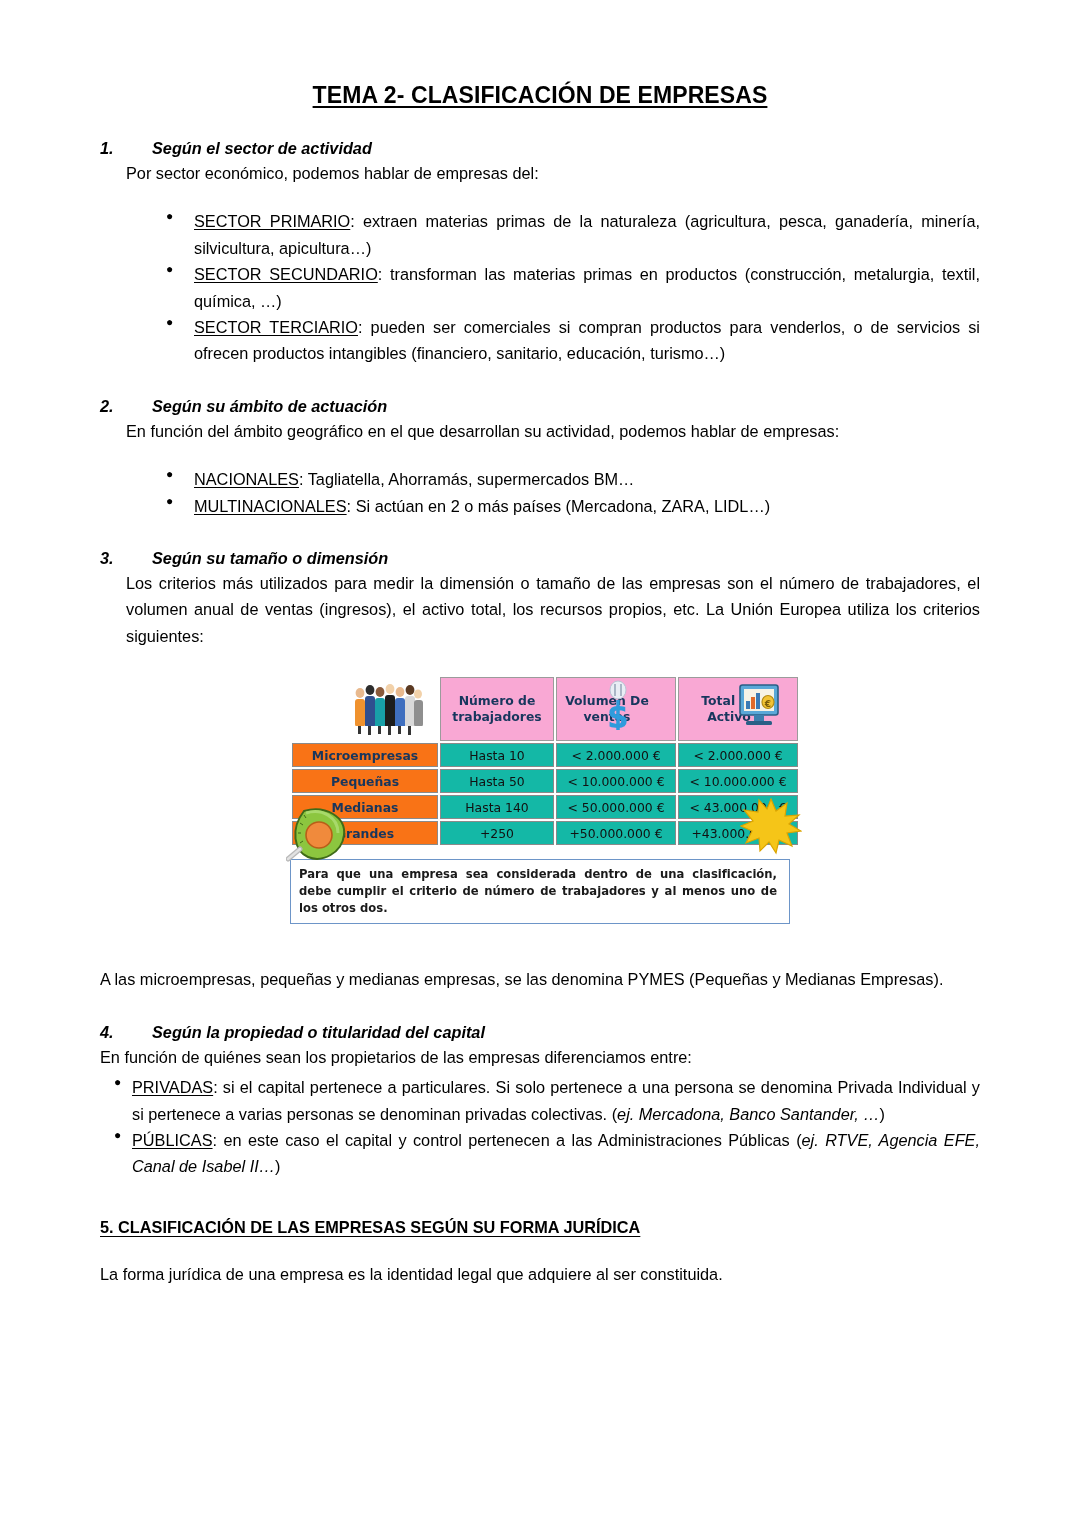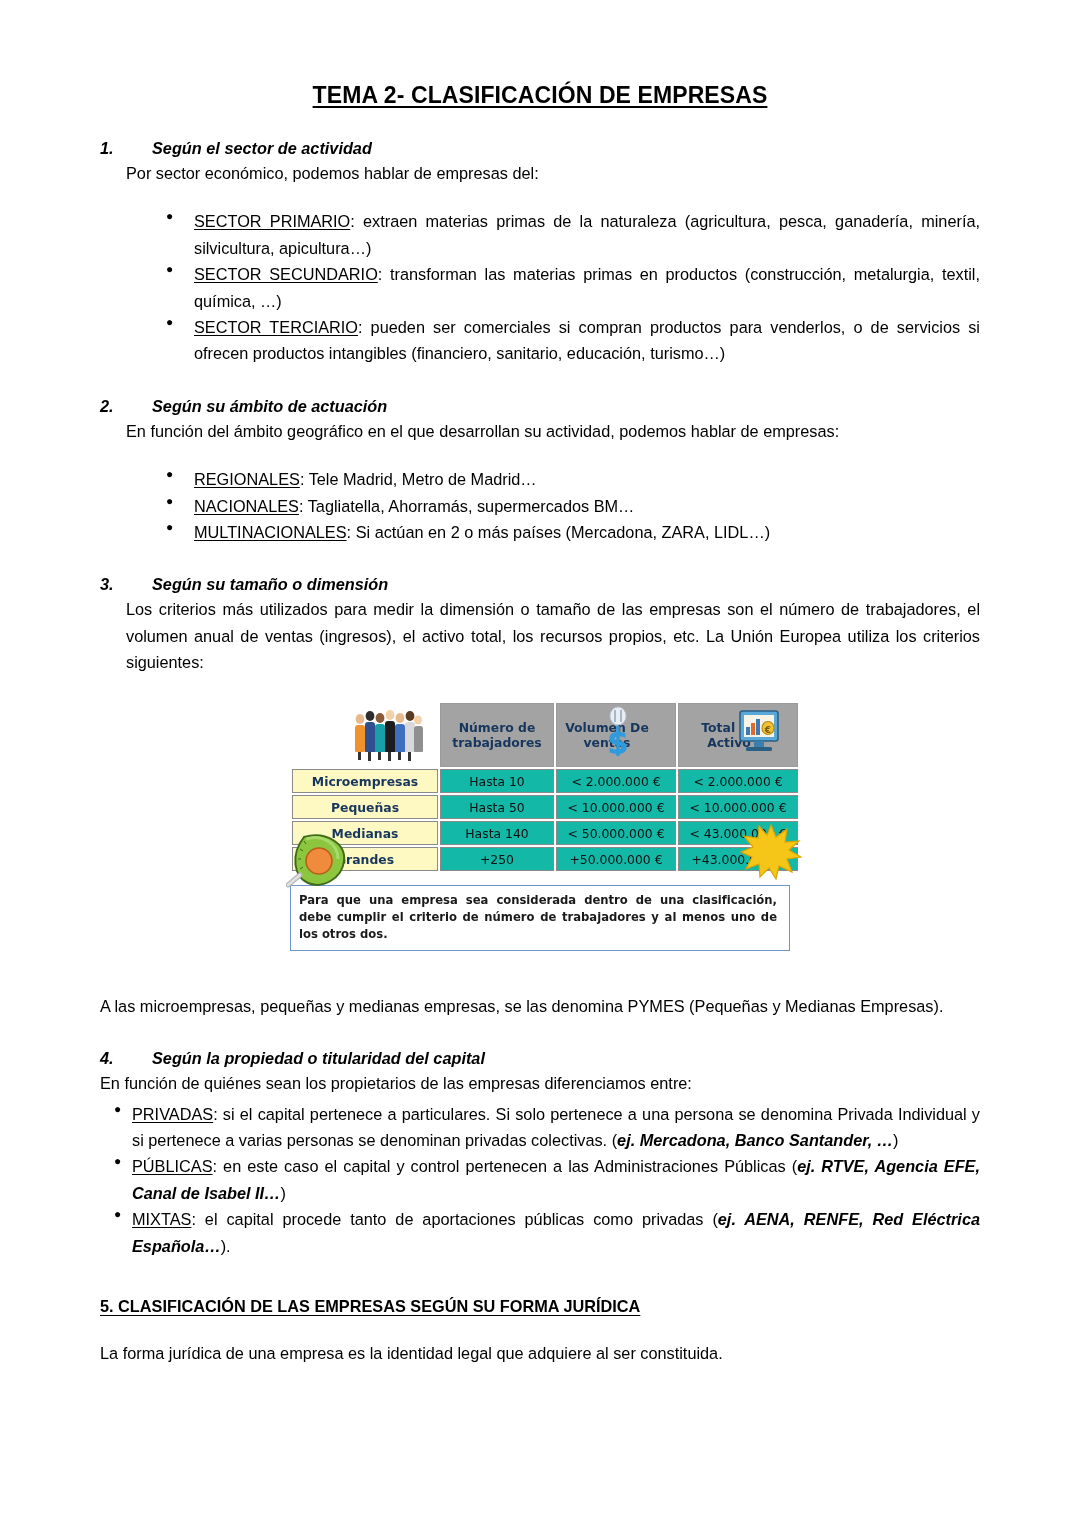--- a/index.html
+++ b/index.html
@@ -42,50 +42,50 @@
     text-align:justify; padding-left:94px; margin:0;
   }
   ul.blist > li::before {
     content:"\25CF"; position:absolute; left:66px; top:-1px; font-size:12px;
   }
   ul.blist.near > li { padding-left:32px; }
   ul.blist.near > li::before { left:14px; }
   ul.blist.near { margin-top:4px; }
 
   .u { text-decoration:underline; text-underline-offset:2px; }
-  .it { font-style:italic;font-weight:bold; }
+  .it { font-style:italic; }
 
   
   .figure { position:relative; margin:26px auto 0 auto; width:500px; }
 
   .fig-table { position:relative; width:500px; }
   table.sizetable {
     border-collapse:separate; border-spacing:2px 2px;
     width:500px; table-layout:fixed;
     font-family:"DejaVu Sans", sans-serif;
   }
   table.sizetable col.c0 { width:146px; }
   table.sizetable col.c1 { width:114px; }
   table.sizetable col.c2 { width:120px; }
   table.sizetable col.c3 { width:120px; }
 
   table.sizetable th, table.sizetable td {
     padding:0; margin:0; font-size:12.4px;
   }
   .hcorner { background:#ffffff; border:none; position:relative; height:62px; }
   .hcell {
-    background:#a3a3a3; border:1.5px solid #9b9b9b;
+    background:#f9a8d4; border:1.5px solid #9b9b9b;
     color:#17365d; font-weight:bold; font-size:12.2px;
     line-height:1.28; text-align:center; vertical-align:middle;
     position:relative; height:62px;
   }
   .hcell .htext { display:block; padding:0 22px 0 4px; }
   .hcell.no-icon .htext { padding:0 4px; }
   .rowlabel {
-    background:#fef9c3; border:1.5px solid #8a8a8a;
+    background:#f97316; border:1.5px solid #8a8a8a;
     color:#17365d; font-weight:bold; font-size:12.1px;
     text-align:center; height:22px; vertical-align:middle;
   }
   .dcell {
     background:#14b8a6; border:1.5px solid #8a8a8a;
     color:#111111; font-size:13.4px; text-align:center;
     height:22px; vertical-align:middle; white-space:nowrap;
   }
 
   
@@ -130,21 +130,20 @@
       </ul>
     </div>
 
     <div class="numitem">
       <div class="head">
         <span class="num">2.</span>
         <span>Según su ámbito de actuación</span>
       </div>
       <div class="sub">En función del ámbito geográfico en el que desarrollan su actividad, podemos hablar de empresas:</div>
       <ul class="blist">
-        <li><span class="u">REGIONALES</span><span>: Tele Madrid, Metro de Madrid…</span></li>
         <li><span class="u">NACIONALES</span><span>: Tagliatella, Ahorramás, supermercados BM…</span></li>
         <li><span class="u">MULTINACIONALES</span><span>: Si actúan en 2 o más países (Mercadona, ZARA, LIDL…)</span></li>
       </ul>
     </div>
 
     <div class="numitem">
       <div class="head">
         <span class="num">3.</span>
         <span>Según su tamaño o dimensión</span>
       </div>
@@ -271,21 +270,20 @@
 
     <div class="numitem">
       <div class="head">
         <span class="num">4.</span>
         <span>Según la propiedad o titularidad del capital</span>
       </div>
       <div class="sub" style="margin-left:0">En función de quiénes sean los propietarios de las empresas diferenciamos entre:</div>
       <ul class="blist near">
         <li><span class="u">PRIVADAS</span><span>: si el capital pertenece a particulares. Si solo pertenece a una persona se denomina Privada Individual y si pertenece a varias personas se denominan privadas colectivas. (</span><span class="it">ej. Mercadona, Banco Santander, …</span><span>)</span></li>
         <li><span class="u">PÚBLICAS</span><span>: en este caso el capital y control pertenecen a las Administraciones Públicas (</span><span class="it">ej. RTVE, Agencia EFE, Canal de Isabel II…</span><span>)</span></li>
-        <li><span class="u">MIXTAS</span><span>: el capital procede tanto de aportaciones públicas como privadas (</span><span class="it">ej. AENA, RENFE, Red Eléctrica Española…</span><span>).</span></li>
       </ul>
     </div>
 
     <h2 class="sec5"><span>5. CLASIFICACIÓN DE LAS EMPRESAS SEGÚN SU FORMA JURÍDICA</span></h2>
     <p class="para" style="margin-top:24px">La forma jurídica de una empresa es la identidad legal que adquiere al ser constituida.</p>
 
   </div>
 </div>
 
 </body></html>

